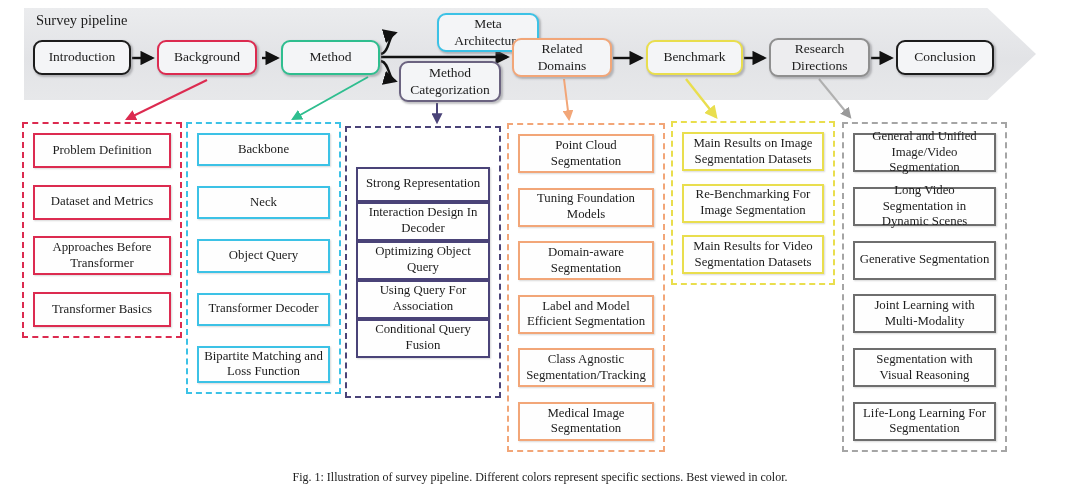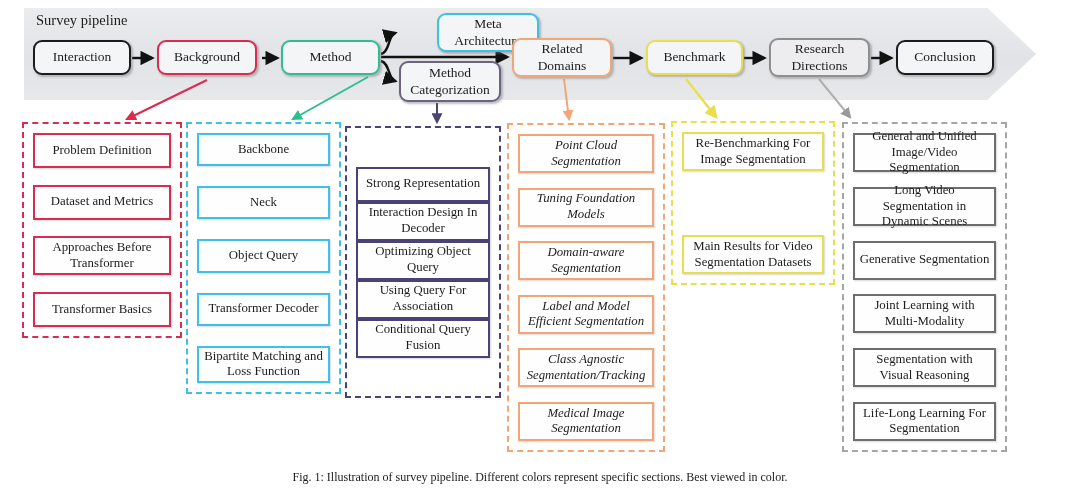--- a/index.html
+++ b/index.html
@@ -86,21 +86,21 @@
   .h2 { height: 39px; }
 
   
   .col-red    { border-color: #dc2b50; }
   .col-red    .citem { border-color: #dc2b50; }
   .col-cyan   { border-color: #3cc2e6; gap: 20px; }
   .col-cyan   .citem { border-color: #3cc2e6; }
   .col-purple { border-color: #4a4378; justify-content: center; }
   .col-purple .citem { border-color: #4a4378; }
   .col-orange { border-color: #f2a678; }
-  .col-orange .citem { border-color: #f2a678; font-style: italic; }
+  .col-orange .citem { border-color: #f2a678; }
   .col-yellow { border-color: #e9de4e; }
   .col-yellow .citem { border-color: #e9de4e; }
   .col-gray   { border-color: #a5a5a5; }
   .col-gray   .citem { border-color: #6e6e6e; }
 
   .caption {
     position: absolute;
     left: 0; right: 0;
     top: 470px;
     text-align: center;
@@ -157,21 +157,21 @@
 
     <line x1="207" y1="80" x2="127" y2="119" stroke="#dc2b50" stroke-width="2" marker-end="url(#mk-red)"></line>
     <line x1="368" y1="77" x2="293" y2="119" stroke="#2fbe8f" stroke-width="2" marker-end="url(#mk-teal)"></line>
     <line x1="437" y1="103" x2="437" y2="122" stroke="#4a4378" stroke-width="2" marker-end="url(#mk-purple)"></line>
     <line x1="564" y1="79" x2="569" y2="119" stroke="#f2a678" stroke-width="2" marker-end="url(#mk-orange)"></line>
     <line x1="686" y1="79" x2="716" y2="117" stroke="#e9de4e" stroke-width="2.4" marker-end="url(#mk-yellow)"></line>
     <line x1="819" y1="79" x2="850" y2="117" stroke="#b0b0b0" stroke-width="2" marker-end="url(#mk-gray)"></line>
   </svg>
 
   <div class="pnode" style="left:33px;  top:40px; width:98px;  height:35px;">
-      <span>Interaction</span>
+      <span>Introduction</span>
     </div>
   <div class="pnode" style="left:157px; top:40px; width:100px; height:35px; border-color:#dc2b50;">
       <span>Background</span>
     </div>
   <div class="pnode" style="left:281px; top:40px; width:99px;  height:35px; border-color:#2fbe8f;">
       <span>Method</span>
     </div>
   <div class="pnode" style="left:399px; top:13px; width:102px; height:39px; border-color:#3cc2e6;margin-left:38px;">
       <span>Meta Architecture</span>
     </div>
@@ -258,20 +258,23 @@
     <div class="citem h2">
         <span>Class Agnostic Segmentation/Tracking</span>
       </div>
     <div class="citem h2">
         <span>Medical Image Segmentation</span>
       </div>
   </div>
 
   <div class="col col-yellow" style="left:671px; top:121px; width:164px; height:164px;">
     <div class="citem h2">
+        <span>Main Results on Image Segmentation Datasets</span>
+      </div>
+    <div class="citem h2">
         <span>Re-Benchmarking For Image Segmentation</span>
       </div>
     <div class="citem h2">
         <span>Main Results for Video Segmentation Datasets</span>
       </div>
   </div>
 
   <div class="col col-gray" style="left:842px; top:122px; width:165px; height:330px;">
     <div class="citem h2">
         <span>General and Unified Image/Video Segmentation</span>

